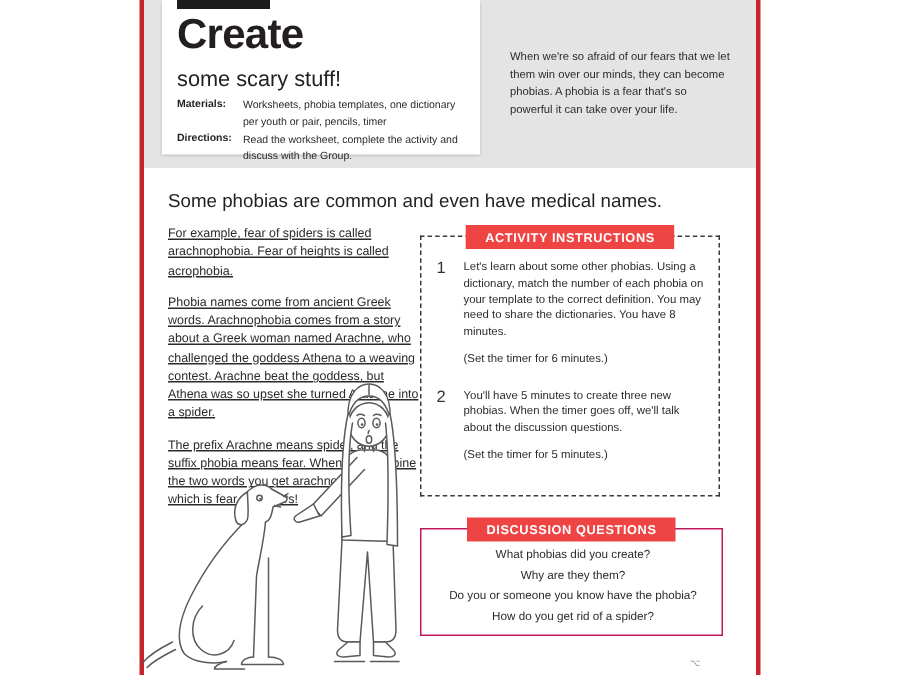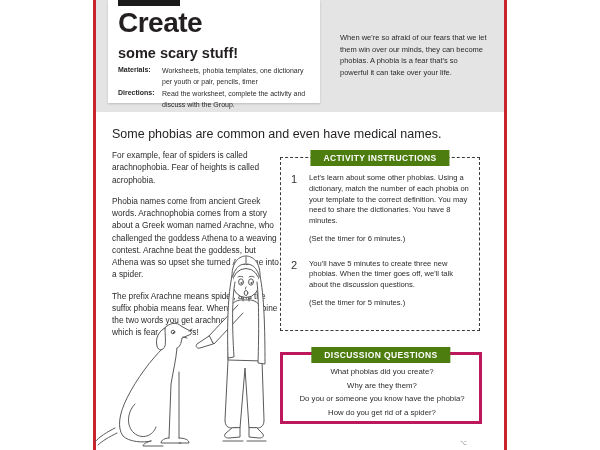--- a/index.html
+++ b/index.html
@@ -14,40 +14,40 @@
   .red-rule { width:3px; top:0; height:450px; background:#c9232b; }
   .rule-left { left:93px; }
   .rule-right { left:504px; }
 
   .gray-band { left:96px; top:0; width:408px; height:112px; background:#e4e4e4; }
 
   .header-card { left:108px; top:0; width:212px; height:103px; background:#ffffff;
                  box-shadow:0 1px 2px rgba(0,0,0,.18); }
   .black-tab { left:118px; top:0; width:62px; height:6px; background:#1b1b1b; }
   .title { left:118px; top:7px; font-size:28px; font-weight:bold; color:#231f20; letter-spacing:-0.5px; }
-  .subtitle { left:118px; top:45px; font-size:14.5px; font-weight:bold; color:#231f20; }
+  .subtitle { left:118px; top:45px; font-size:14.5px; font-weight:normal; color:#231f20; }
   .meta-label { font-size:7px; font-weight:bold; color:#231f20; }
   .meta-value { font-size:7px; line-height:1.5; color:#2b2b2b; width:152px; }
   .materials-label { left:118px; top:66px; }
   .materials-value { left:162px; top:66px; }
   .directions-label { left:118px; top:89px; }
   .directions-value { left:162px; top:89px; }
 
   .intro-text { left:340px; top:32px; width:148px; font-size:7.5px; line-height:1.55; color:#2b2b2b; }
 
   .main-heading { left:112px; top:127px; width:330px; font-size:12.5px; font-weight:normal; color:#231f20; }
 
   .body-col { left:112px; top:149px; width:172px; }
-  .body-col p { font-size:8.3px; line-height:1.48; margin-bottom:9px; color:#2b2b2b; }
+  .body-col p { font-size:8.3px; line-height:1.48; margin-bottom:9px; color:#2b2b2b;text-decoration:underline; }
 
   .frame-box { border:1px dashed #3a3a3a; }
   .activity-box { left:280px; top:157px; width:200px; height:174px; }
-  .discussion-box { left:280px; top:352px; width:202px; height:72px; border:3px solid #be185d; }
+  .discussion-box { left:280px; top:352px; width:202px; height:72px; border:1px solid #be185d; }
   .box-header { position:absolute; top:-8px; left:50%; transform:translateX(-50%);
-                background:#4d7c0f; color:#ffffff; font-size:8.5px; font-weight:bold;
+                background:#ef4444; color:#ffffff; font-size:8.5px; font-weight:bold;
                 letter-spacing:.4px; padding:3px 13px; white-space:nowrap; }
 
   .activity-content { padding:15px 10px 0 10px; }
   .step { display:flex; margin-bottom:7px; }
   .step-num { font-size:11px; color:#333; width:13px; flex:none; margin-right:5px; line-height:1; padding-top:1px; }
   .step-text, .step-extra, .step-timer { font-size:7.6px; line-height:1.42; color:#2b2b2b; }
   .step-body > div { margin-bottom:7px; }
 
   .discussion-content { padding:12px 8px 0 10px; }
   .question { font-size:7.8px; color:#2b2b2b; margin-bottom:4.5px;text-align:center; }

